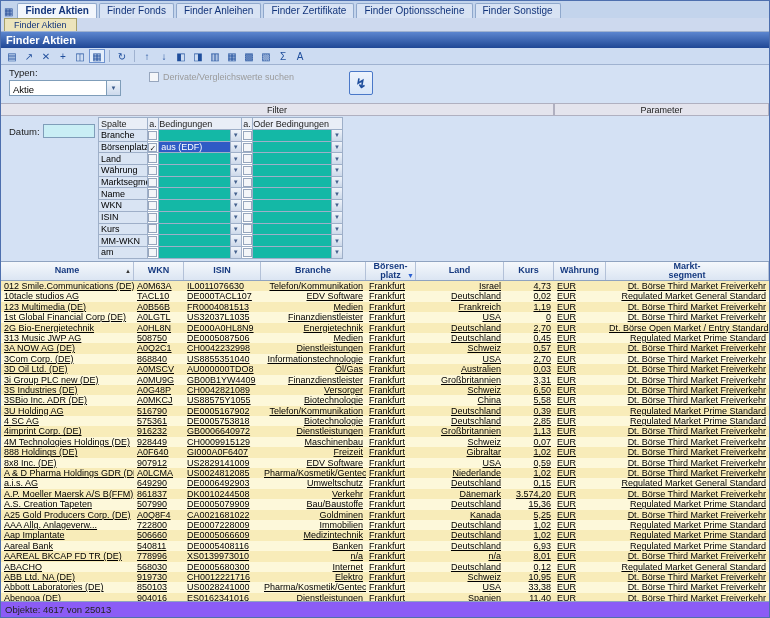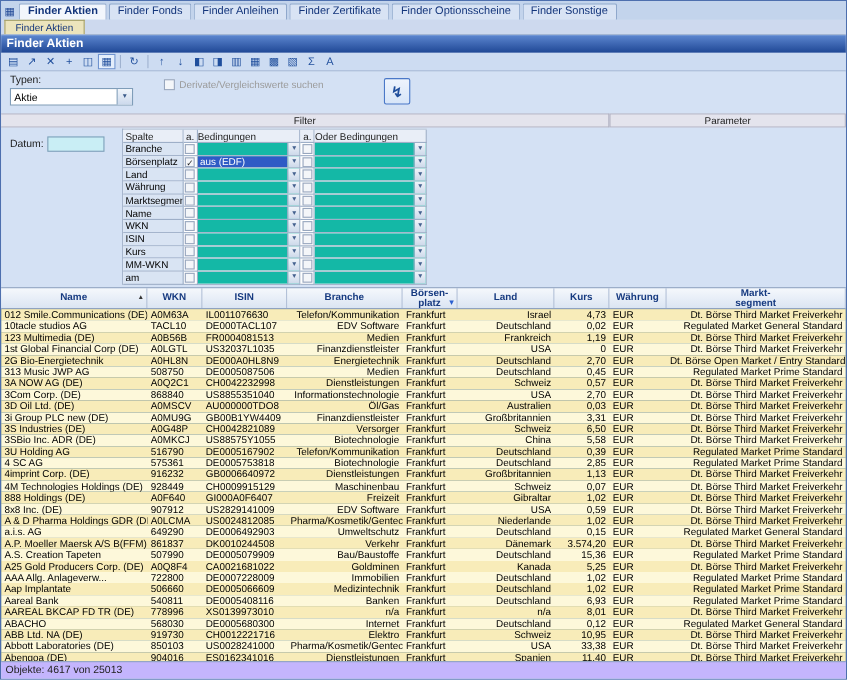--- a/index.html
+++ b/index.html
@@ -50,21 +50,21 @@
   .sec { background:#e4e4ed; border:1px solid #b0b0c0; font-size:9px; color:#222;
          display:flex; align-items:center; justify-content:center; }
   .sec.paramh { width:215px; }
   .sec.filterh { flex:1; border-left:none; }
 
   
   .param { height:145px; position:relative; background:#d4e1f4; }
   .datum-label { position:absolute; left:8px; top:10px; font-size:9.5px; color:#1a1a1a; }
   .datum-input { position:absolute; left:42px; top:8px; width:52px; height:14px; background:#c9eef5;
                  border:1px solid #7f9db9; font-size:9px; font-family:"Liberation Sans",sans-serif; }
-  .fgrid { position:absolute; left:110px; top:1px; width:277px; font-size:9px;
+  .fgrid { position:absolute; left:97px; top:1px; width:245px; font-size:9px;
            border-top:1px solid #9eafc8; border-left:1px solid #9eafc8; background:#fff; }
   .fgh { display:flex; height:12px; background:#e9eef7; }
   .fgrow { display:flex; height:11.7px; }
   .fgc { border-right:1px solid #9eafc8; border-bottom:1px solid #9eafc8; display:flex;
          align-items:center; overflow:hidden; white-space:nowrap; }
   .w-sp { width:55px; padding-left:2px; }
   .w-chk { width:13px; justify-content:center; }
   .w-dd1 { width:94px; }
   .w-dd2 { width:102px; }
   .fgh .fgc { background:#e9eef7; color:#222; }
@@ -77,30 +77,30 @@
 
   
   .thead { height:20px; display:flex; background:linear-gradient(#f5f8fc,#dbe5f3);
            border-top:1px solid #8fa3c0; border-bottom:1px solid #8fa3c0; }
   .th { border-right:1px solid #b3c1d8; position:relative; display:flex; align-items:center;
         justify-content:center; font-weight:bold; color:#163a80; font-size:9px; overflow:hidden; }
   .thlabel { white-space:pre-line; text-align:center; line-height:9.5px; }
   .sortind { position:absolute; right:2px; top:50%; transform:translateY(-50%); font-size:6px; color:#333; }
   .colfilter { position:absolute; right:1px; bottom:1px; font-size:7px; color:#2a5fd0; }
 
-  .tbody { flex:1; overflow:hidden; background:#0c4a6e; }
+  .tbody { flex:1; overflow:hidden; background:#5eead4;text-decoration:underline; }
   .trow { display:flex; height:10.4px; }
   .trow.odd { background:#f8ecb9; }
   .trow.even { background:#fdf8da; }
   .td { padding:0 3px; font-size:9px; line-height:10.4px; white-space:nowrap; overflow:hidden; color:#000; }
   .c1{width:133px}.c2{width:50px}.c3{width:77px}.c4{width:105px}.c5{width:50px}
   .c6{width:88px}.c7{width:50px}.c8{width:52px}.c9{width:163px}
   .td.c4,.td.c6,.td.c7,.td.c9 { text-align:right; }
 
-  .status { height:16px; border-top:1px solid #8fa3c0; background:#c4b5fd; display:flex;
+  .status { height:16px; border-top:1px solid #8fa3c0; background:#8b5cf6; display:flex;
             align-items:center; padding-left:4px; font-size:9.5px; color:#222; }
 </style>
 </head>
 <body>
 
 <div class="app">
 
   <div class="tabrow">
     <span class="appicon">▦</span>
   <div class="tab active">Finder Aktien</div>

